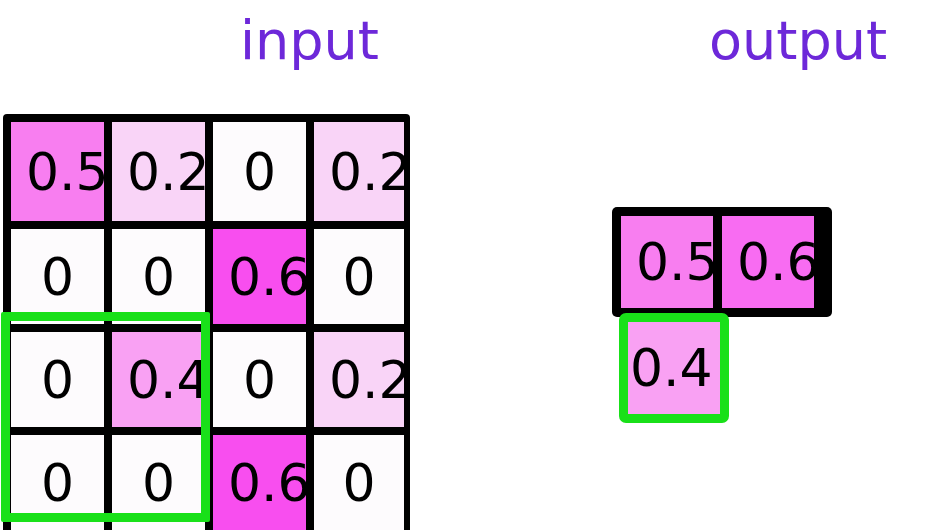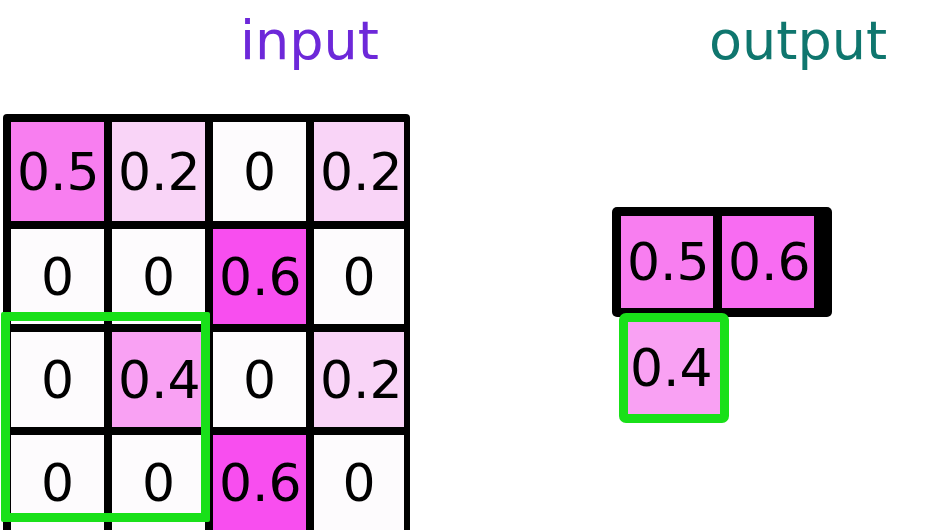--- a/index.html
+++ b/index.html
@@ -31,21 +31,21 @@
   .cell {
     position: absolute;
     box-sizing: border-box;
     display: flex;
     align-items: center;
     justify-content: flex-start;
     font-size: 52px;
     line-height: 1;
     color: #000000;
     overflow: hidden;
-    padding-left: 6px;
+    padding-left: 15px;
   }
   .cell.center-val { justify-content: center; padding-left: 0; }
 
   
   #input-grid {
     position: absolute;
     left: 3px;
     top: 114px;
     width: 407px;
     height: 424px;
@@ -102,21 +102,21 @@
     line-height: 1;
     color: #000000;
     overflow: hidden;
   }
 </style>
 </head>
 <body>
 
 <div id="input-title" class="panel-title" style="color: #6d28d9;">input</div>
 
-<div id="output-title" class="panel-title" style="color: #0f766e;">output</div>
+<div id="output-title" class="panel-title" style="color: #6d28d9;">output</div>
 
 <div id="input-grid">
 
   <div class="cell" style="left: 8px; top: 8px; width: 93px; height: 99px; background-color: rgb(248, 126, 240);">0.5</div>
   <div class="cell" style="left: 109px; top: 8px; width: 93px; height: 99px; background-color: rgb(249, 212, 247);">0.2</div>
   <div class="cell center-val" style="left: 210px; top: 8px; width: 93px; height: 99px; background-color: rgb(253, 251, 253);">0</div>
   <div class="cell" style="left: 311px; top: 8px; width: 90px; height: 99px; background-color: rgb(249, 212, 247);">0.2</div>
 
   <div class="cell center-val" style="left: 8px; top: 115px; width: 93px; height: 95px; background-color: rgb(253, 251, 253);">0</div>
   <div class="cell center-val" style="left: 109px; top: 115px; width: 93px; height: 95px; background-color: rgb(253, 251, 253);">0</div>

